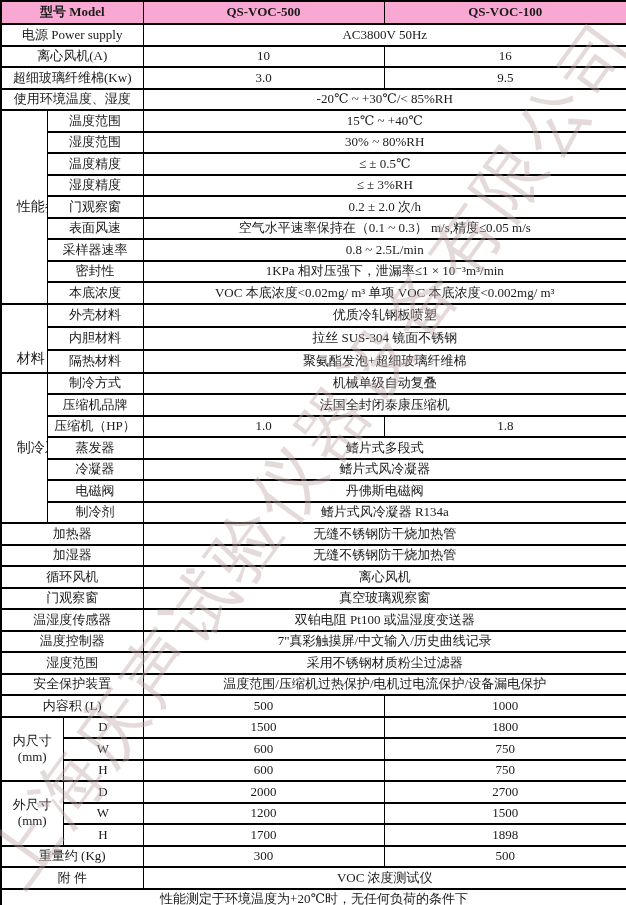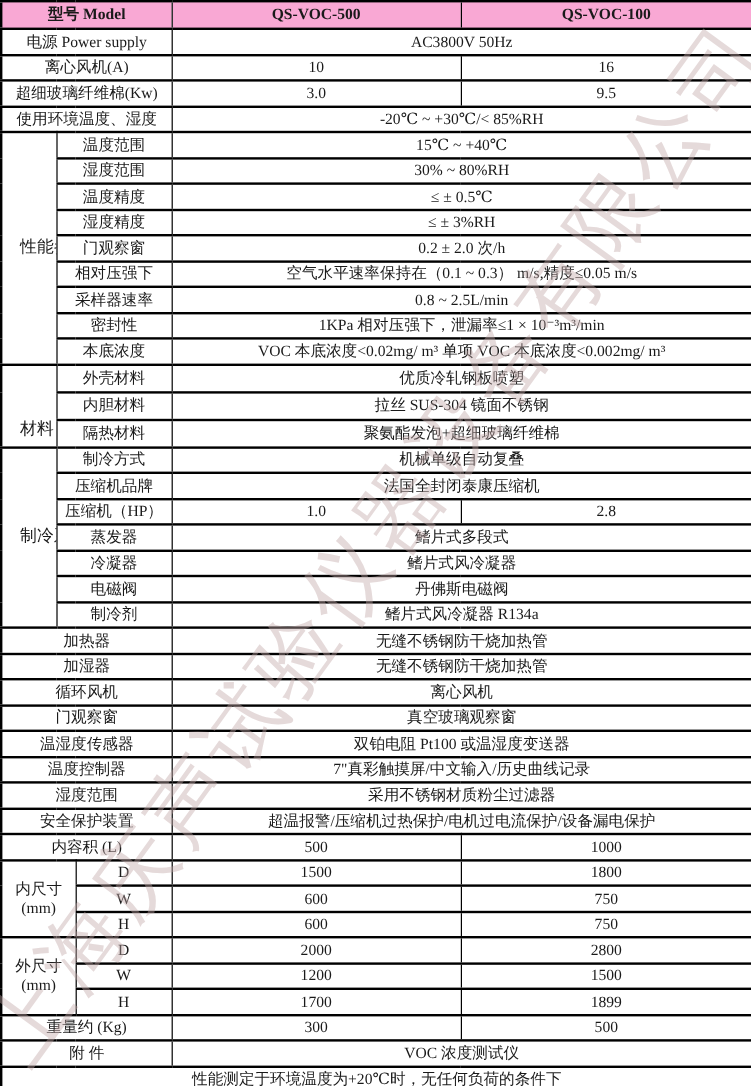--- a/index.html
+++ b/index.html
@@ -97,21 +97,21 @@
       </tr>
       <tr>
         <td colspan="2" class="lbl">湿度精度</td>
         <td colspan="2">≤ ± 3%RH</td>
       </tr>
       <tr>
         <td colspan="2" class="lbl">门观察窗</td>
         <td colspan="2">0.2 ± 2.0 次/h</td>
       </tr>
       <tr>
-        <td colspan="2" class="lbl">相对压强下</td>
+        <td colspan="2" class="lbl">表面风速</td>
         <td colspan="2">空气水平速率保持在（0.1 ~ 0.3） m/s,精度≤0.05 m/s</td>
       </tr>
       <tr>
         <td colspan="2" class="lbl">采样器速率</td>
         <td colspan="2">0.8 ~ 2.5L/min</td>
       </tr>
       <tr>
         <td colspan="2" class="lbl">密封性</td>
         <td colspan="2">1KPa 相对压强下，泄漏率≤1 × 10⁻³m³/min</td>
       </tr>
@@ -143,21 +143,21 @@
         <td colspan="2" class="lbl">制冷方式</td>
         <td colspan="2">机械单级自动复叠</td>
       </tr>
       <tr>
         <td colspan="2" class="lbl">压缩机品牌</td>
         <td colspan="2">法国全封闭泰康压缩机</td>
       </tr>
       <tr>
         <td colspan="2" class="lbl">压缩机（HP）</td>
         <td>1.0</td>
-        <td>2.8</td>
+        <td>1.8</td>
       </tr>
       <tr>
         <td colspan="2" class="lbl">蒸发器</td>
         <td colspan="2">鳍片式多段式</td>
       </tr>
       <tr>
         <td colspan="2" class="lbl">冷凝器</td>
         <td colspan="2">鳍片式风冷凝器</td>
       </tr>
       <tr>
@@ -192,21 +192,21 @@
       <tr>
         <td colspan="3" class="lbl">温度控制器</td>
         <td colspan="2">7"真彩触摸屏/中文输入/历史曲线记录</td>
       </tr>
       <tr>
         <td colspan="3" class="lbl">湿度范围</td>
         <td colspan="2">采用不锈钢材质粉尘过滤器</td>
       </tr>
       <tr>
         <td colspan="3" class="lbl">安全保护装置</td>
-        <td colspan="2">超温报警/压缩机过热保护/电机过电流保护/设备漏电保护</td>
+        <td colspan="2">温度范围/压缩机过热保护/电机过电流保护/设备漏电保护</td>
       </tr>
 
       <tr>
         <td colspan="3" class="lbl">内容积 (L)</td>
         <td>500</td>
         <td>1000</td>
       </tr>
 
       <tr>
         <td rowspan="3" colspan="2" class="two-line">
@@ -228,31 +228,31 @@
         <td>750</td>
       </tr>
 
       <tr>
         <td rowspan="3" colspan="2" class="two-line">
           <div>外尺寸</div>
           <div>(mm)</div>
         </td>
         <td>D</td>
         <td>2000</td>
-        <td>2800</td>
+        <td>2700</td>
       </tr>
       <tr>
         <td>W</td>
         <td>1200</td>
         <td>1500</td>
       </tr>
       <tr>
         <td>H</td>
         <td>1700</td>
-        <td>1899</td>
+        <td>1898</td>
       </tr>
 
       <tr>
         <td colspan="3" class="lbl">重量约 (Kg)</td>
         <td>300</td>
         <td>500</td>
       </tr>
 
       <tr>
         <td colspan="3" class="lbl">附 件</td>

